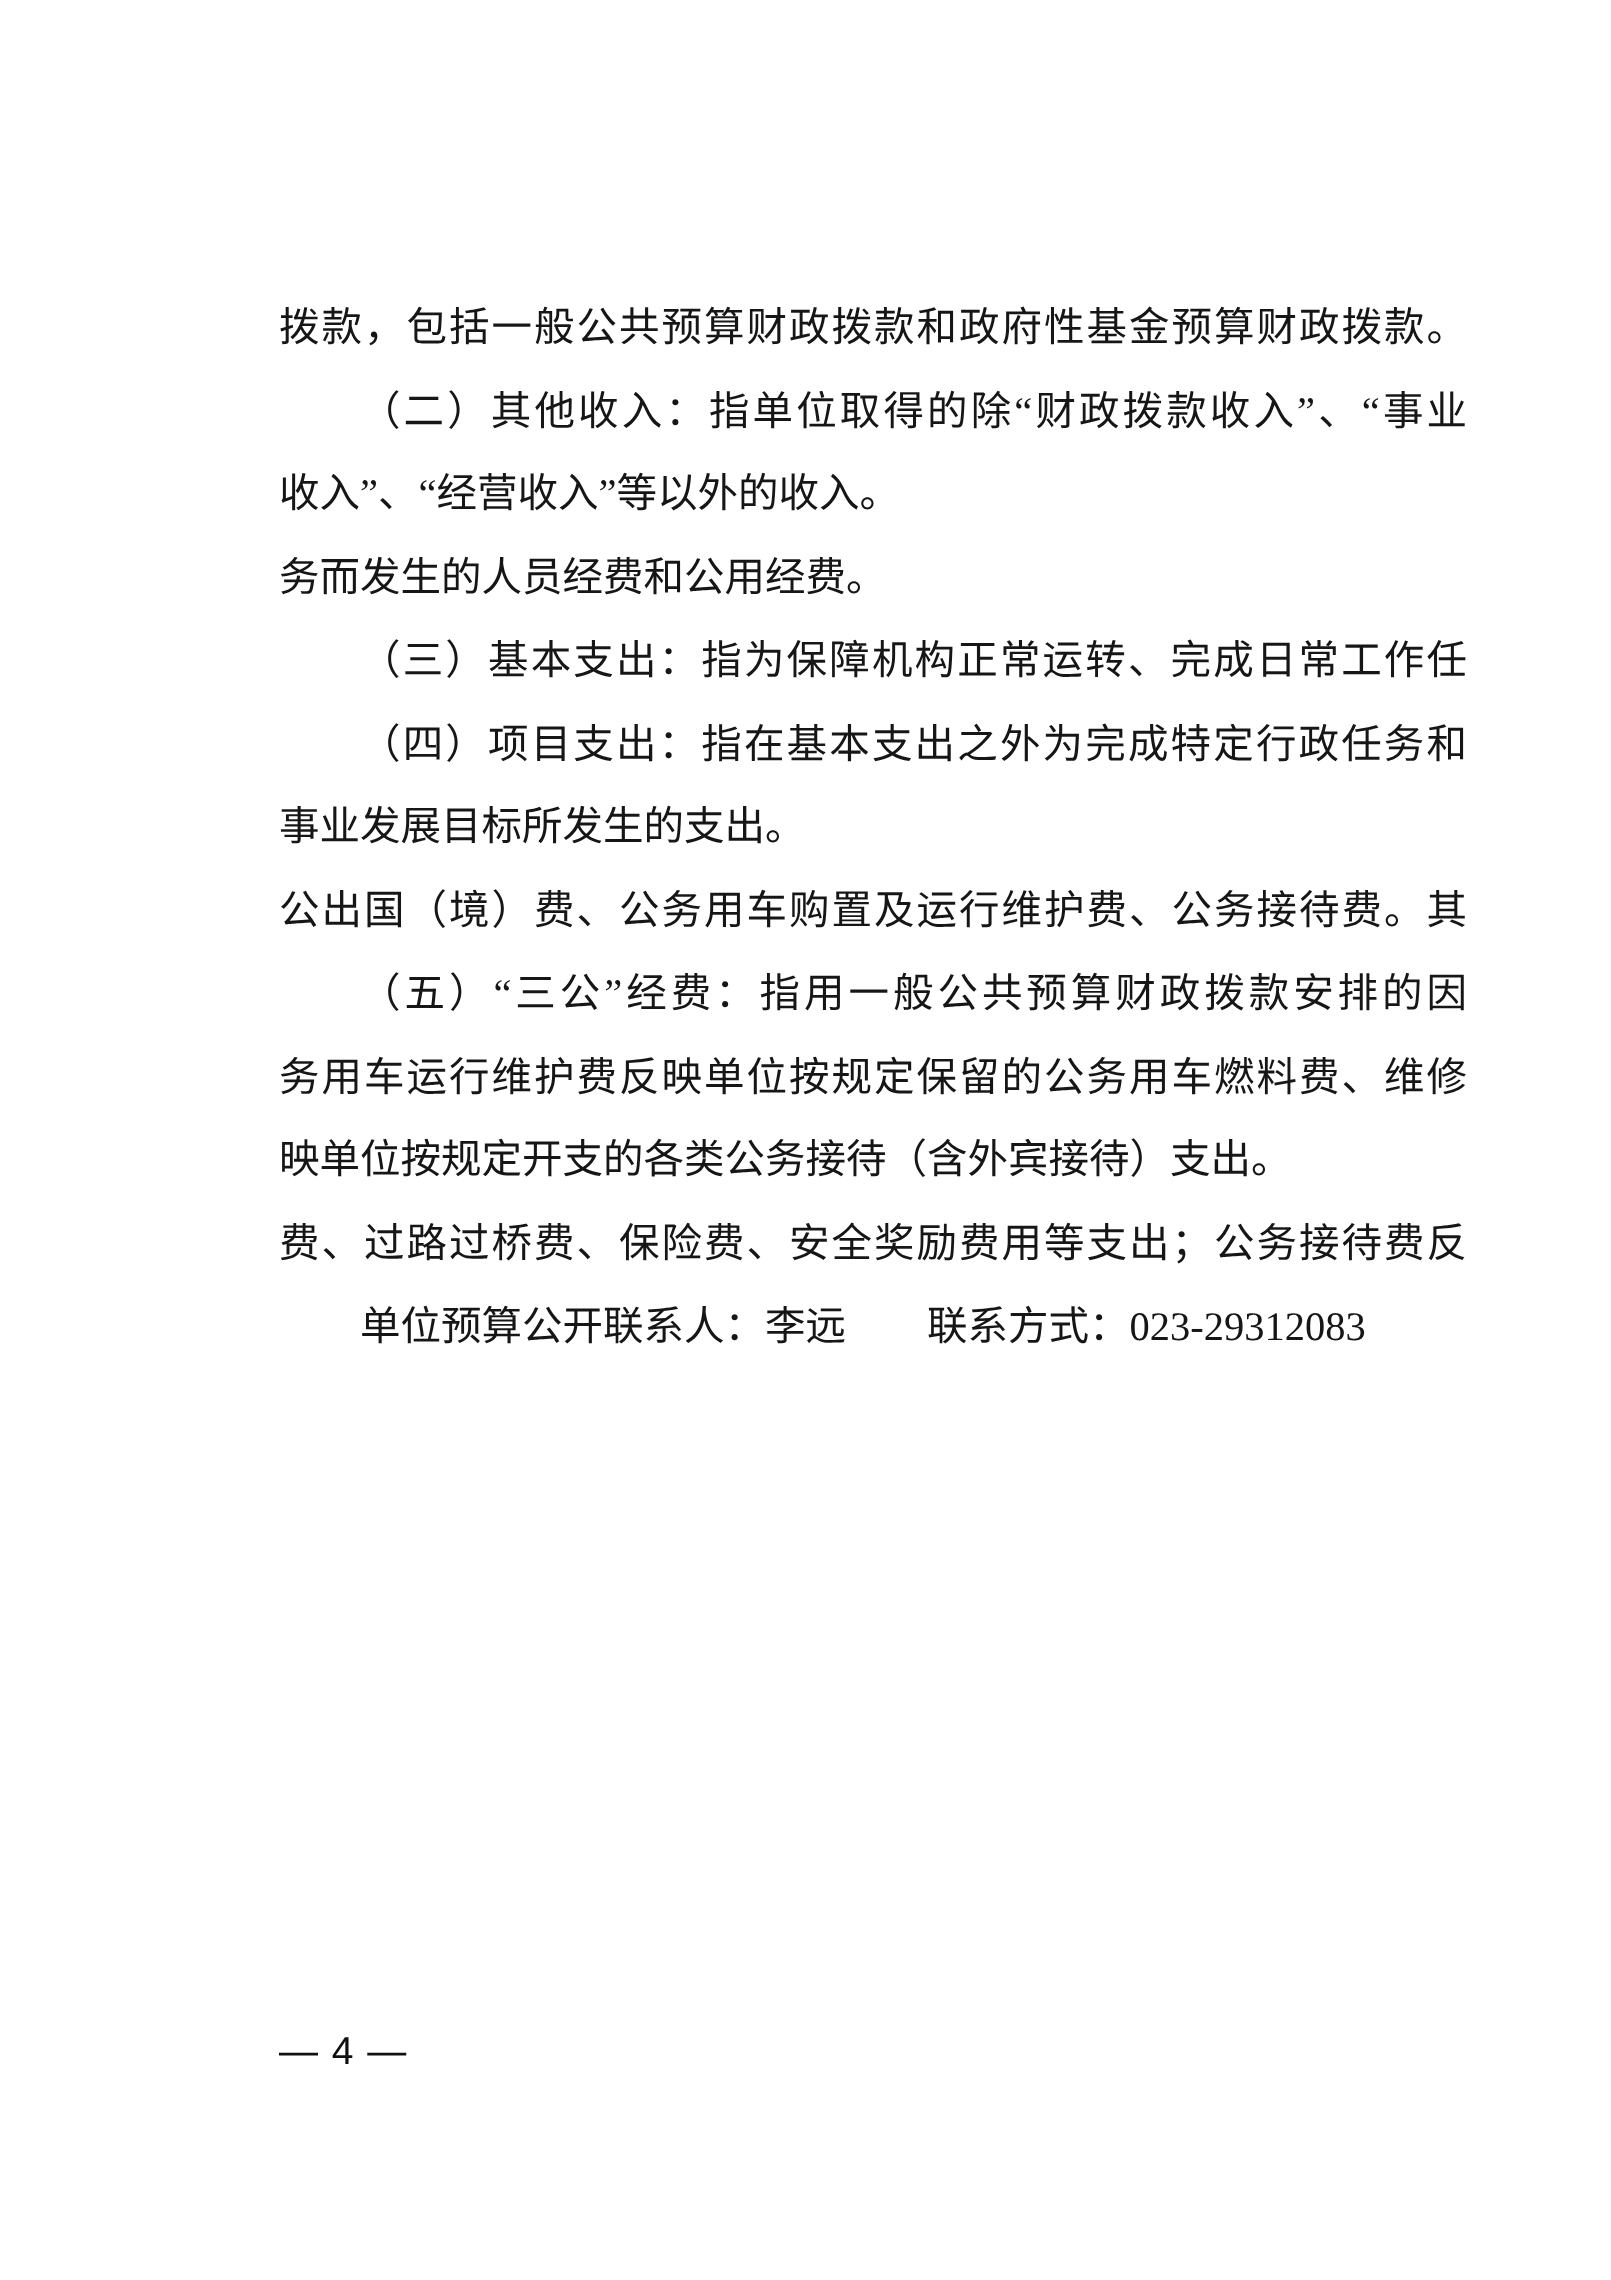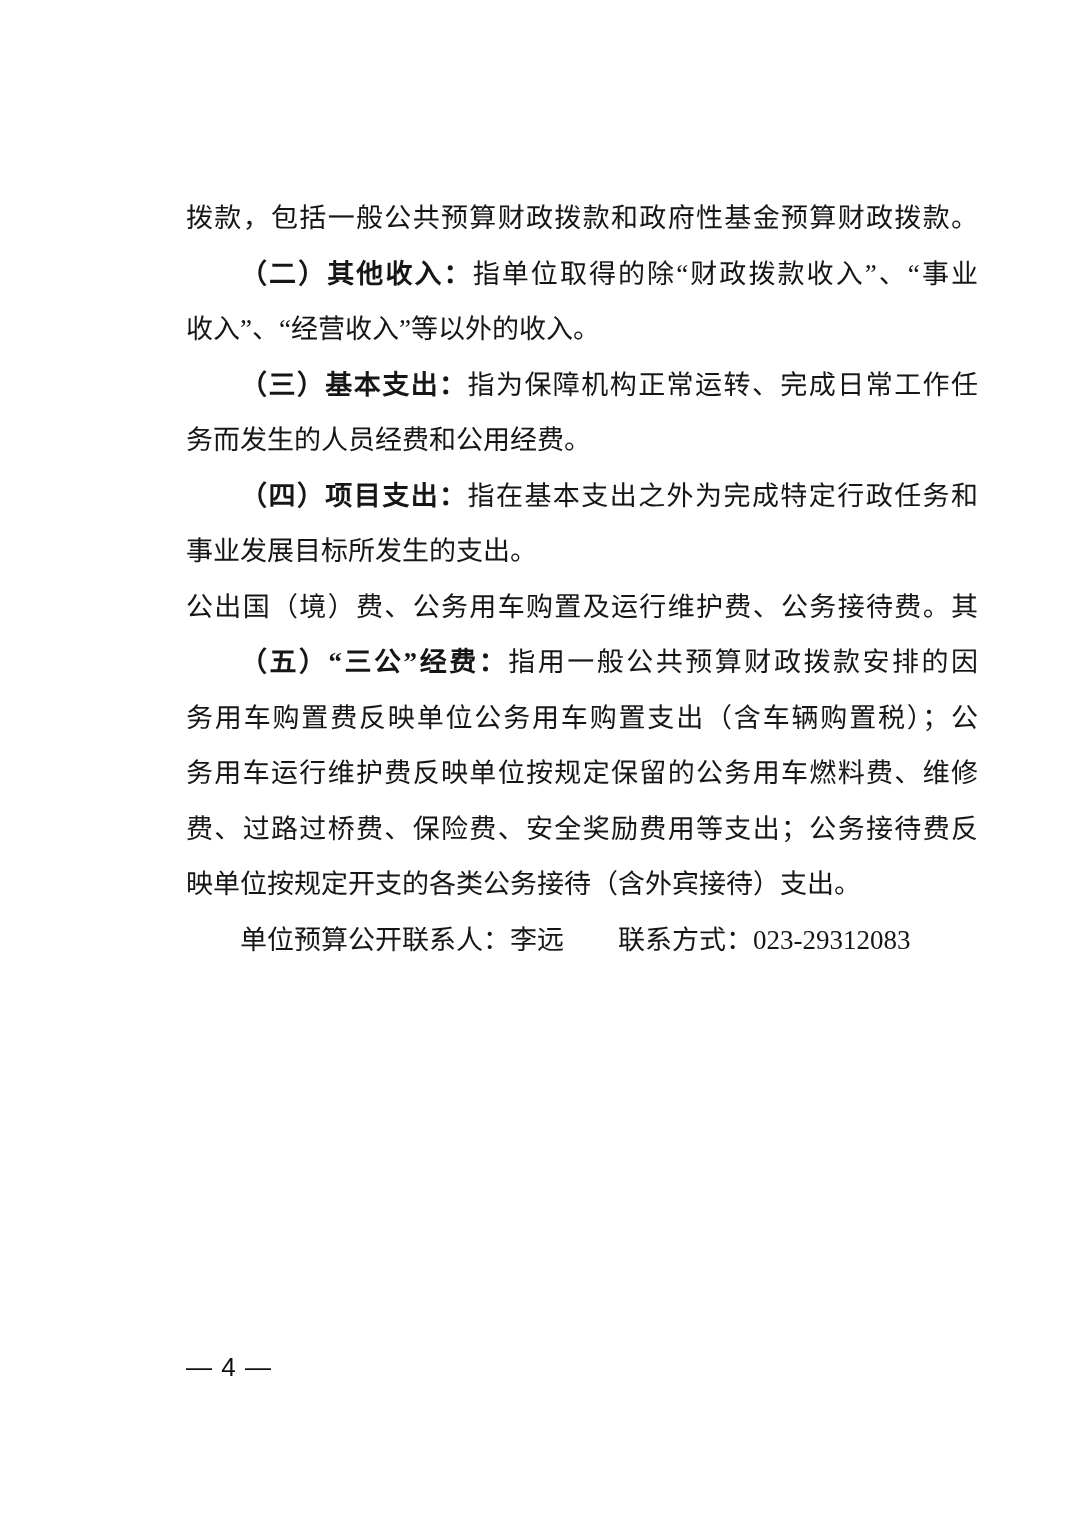--- a/index.html
+++ b/index.html
@@ -32,49 +32,48 @@
     text-align: justify;
     white-space: normal;
   }
   .line.fill {
     text-align-last: justify;
   }
   .line.indent {
     text-indent: 2em;
   }
   .bold {
-    font-weight: bold;
+    font-weight: normal;
   }
   .footer {
     position: absolute;
     left: 140px;
     top: 1352px;
     font-size: 26px;
     line-height: 30px;
     color: #111111;
     font-family: "Liberation Sans", "DejaVu Sans", sans-serif;
     letter-spacing: 1px;
   }
 </style>
 </head>
 <body>
 
 <div class="page">
   <main class="doc">
       <div class="line fill"><span>拨款，包括一般公共预算财政拨款和政府性基金预算财政拨款。</span></div>
       <div class="line fill indent"><span class="bold">（二）其他收入：</span><span>指单位取得的除“财政拨款收入”、“事业</span></div>
       <div class="line"><span>收入”、“经营收入”等以外的收入。</span></div>
+      <div class="line"><span>务而发生的人员经费和公用经费。</span></div>
       <div class="line fill indent"><span class="bold">（三）基本支出：</span><span>指为保障机构正常运转、完成日常工作任</span></div>
-      <div class="line"><span>务而发生的人员经费和公用经费。</span></div>
       <div class="line fill indent"><span class="bold">（四）项目支出：</span><span>指在基本支出之外为完成特定行政任务和</span></div>
       <div class="line"><span>事业发展目标所发生的支出。</span></div>
       <div class="line fill"><span>公出国（境）费、公务用车购置及运行维护费、公务接待费。其</span></div>
       <div class="line fill indent"><span class="bold">（五）“三公”经费：</span><span>指用一般公共预算财政拨款安排的因</span></div>
-      <div class="line fill"><span>务用车购置费反映单位公务用车购置支出（含车辆购置税）；公</span></div>
       <div class="line fill"><span>务用车运行维护费反映单位按规定保留的公务用车燃料费、维修</span></div>
+      <div class="line"><span>映单位按规定开支的各类公务接待（含外宾接待）支出。</span></div>
       <div class="line fill"><span>费、过路过桥费、保险费、安全奖励费用等支出；公务接待费反</span></div>
-      <div class="line"><span>映单位按规定开支的各类公务接待（含外宾接待）支出。</span></div>
       <div class="line indent"><span>单位预算公开联系人：李远　　联系方式：023-29312083</span></div>
     </main>
   <div class="footer">
     <span>— 4 —</span>
   </div>
 </div>
 
 </body></html>

